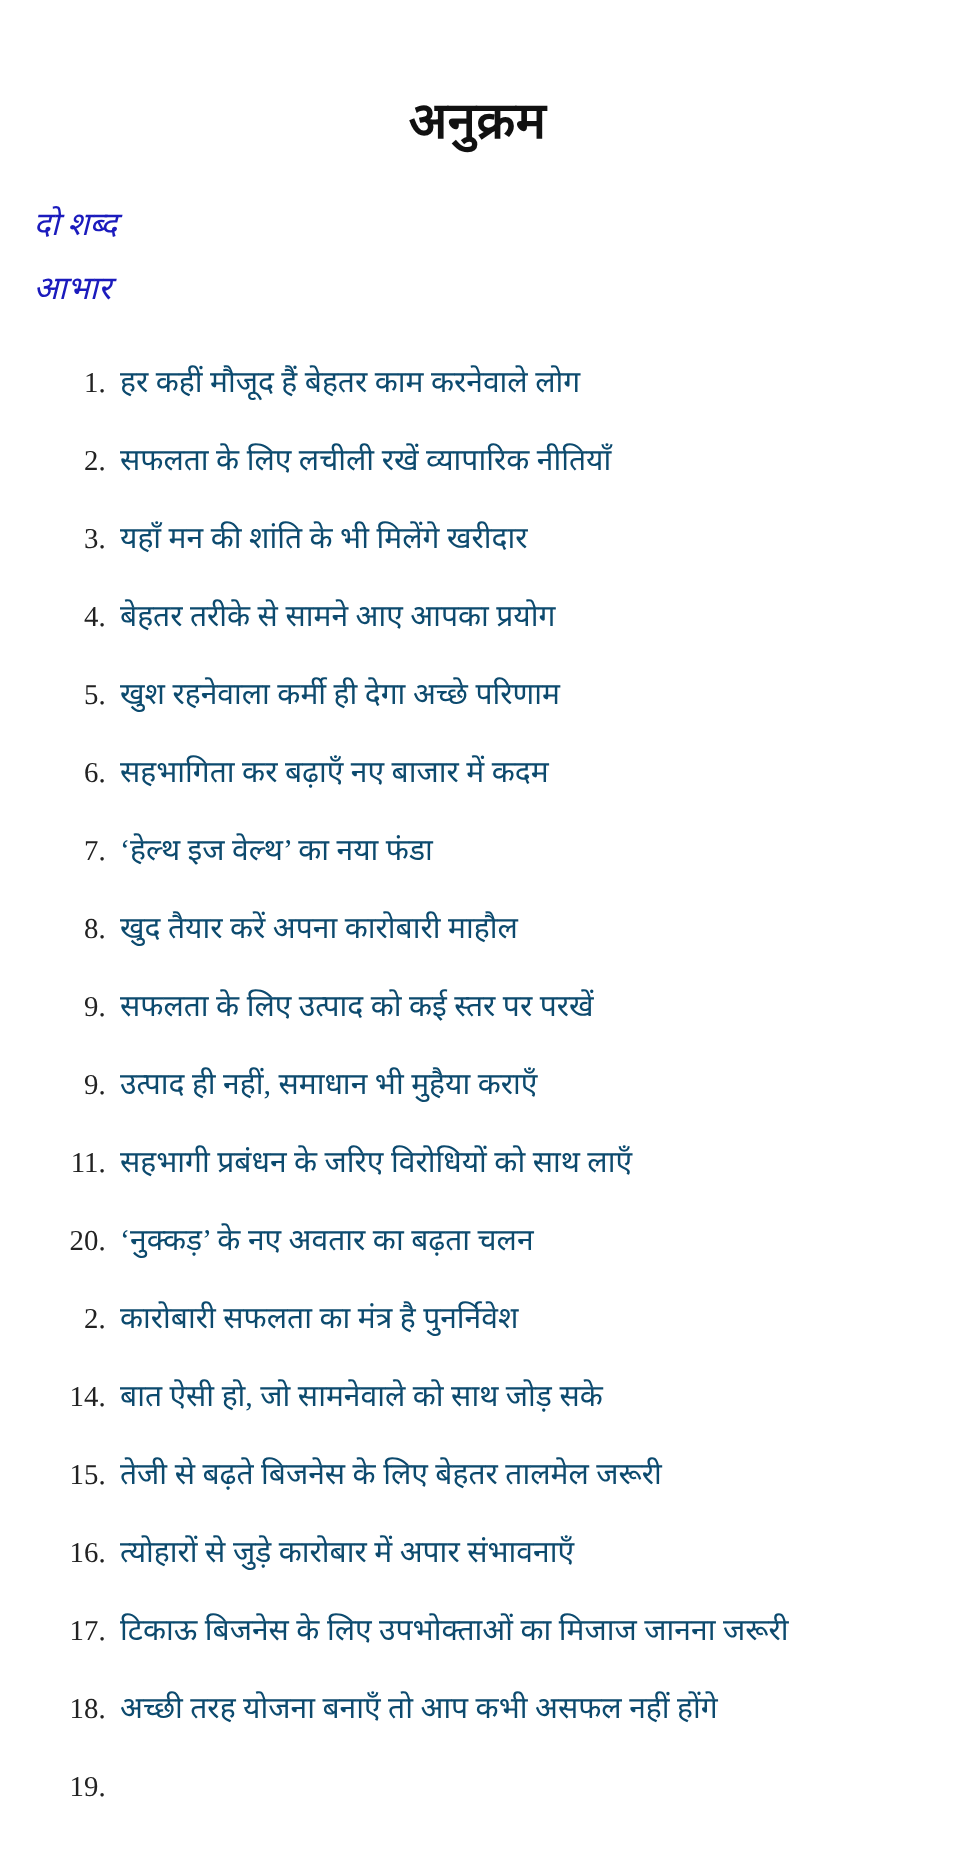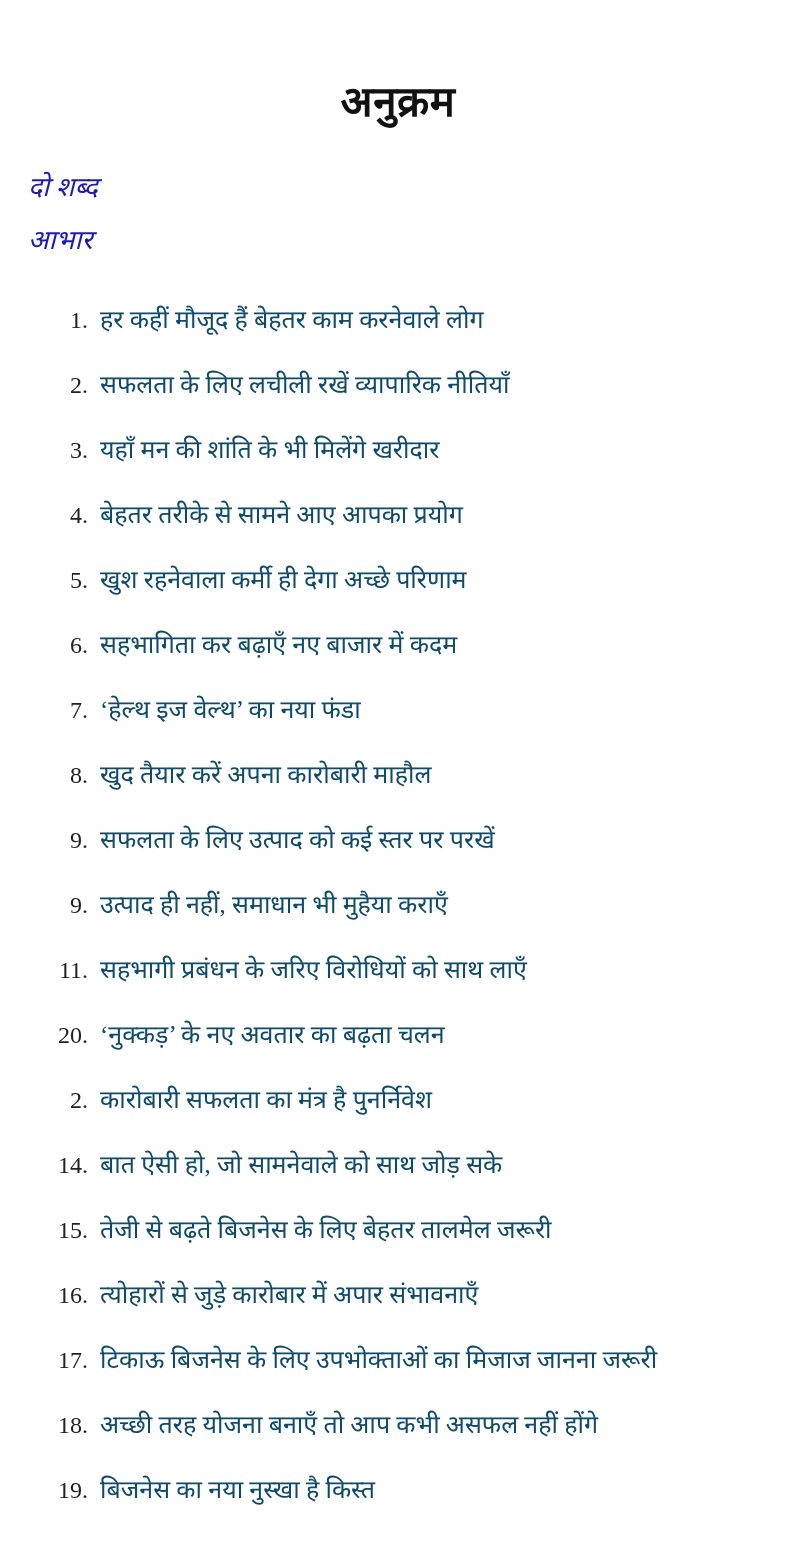--- a/index.html
+++ b/index.html
@@ -174,17 +174,16 @@
       <a class="toc-link">टिकाऊ बिजनेस के लिए उपभोक्ताओं का मिजाज जानना जरूरी</a>
     </li>
 
     <li class="toc-row">
       <span class="toc-num">18.</span>
       <a class="toc-link">अच्छी तरह योजना बनाएँ तो आप कभी असफल नहीं होंगे</a>
     </li>
 
     <li class="toc-row">
       <span class="toc-num">19.</span>
-      <a class="toc-link">बिजनेस का नया नुस्खा है किस्त</a>
     </li>
   </ol>
 
 </div>
 
 </body></html>

